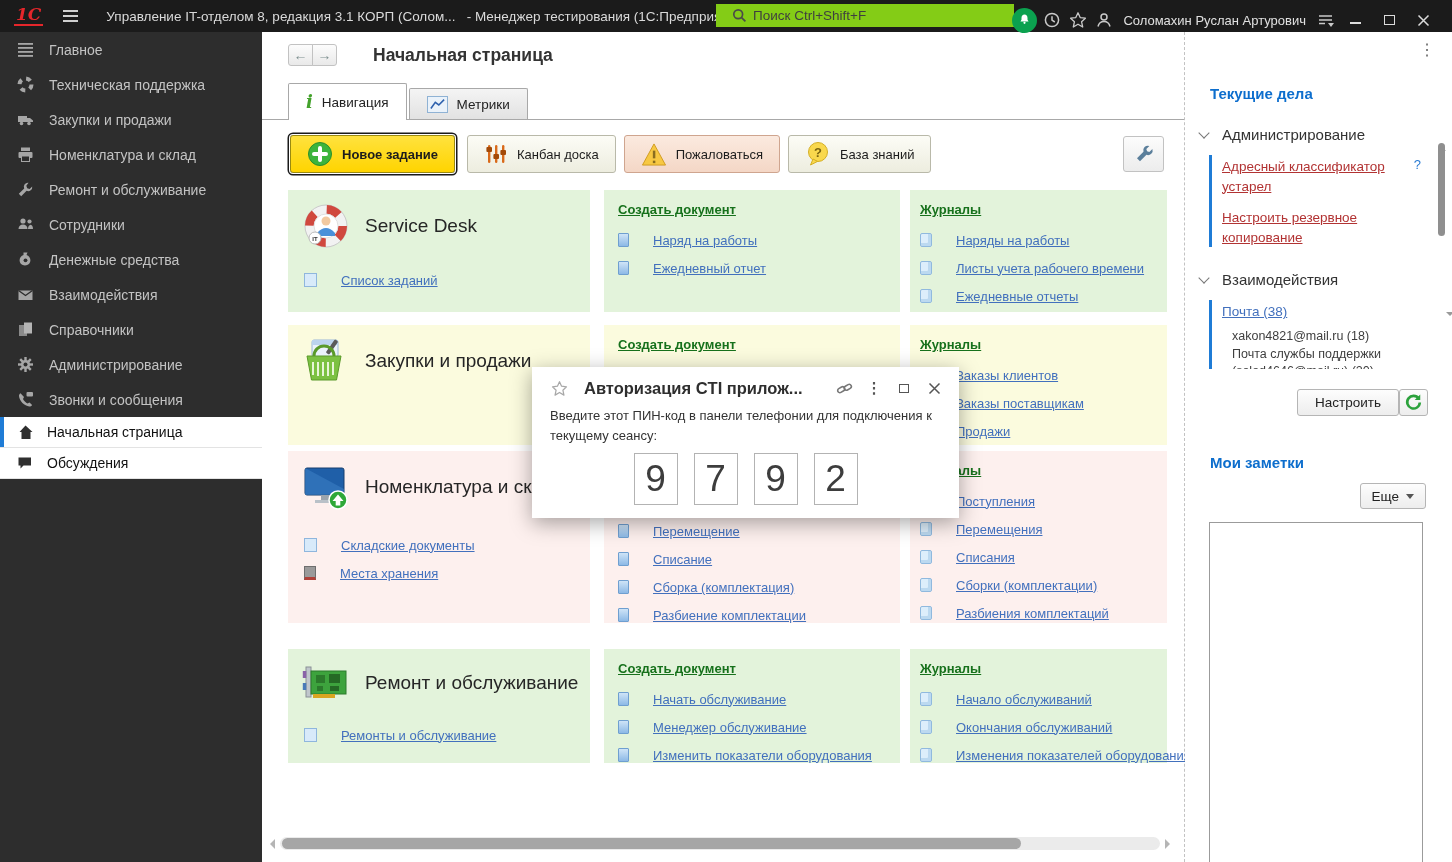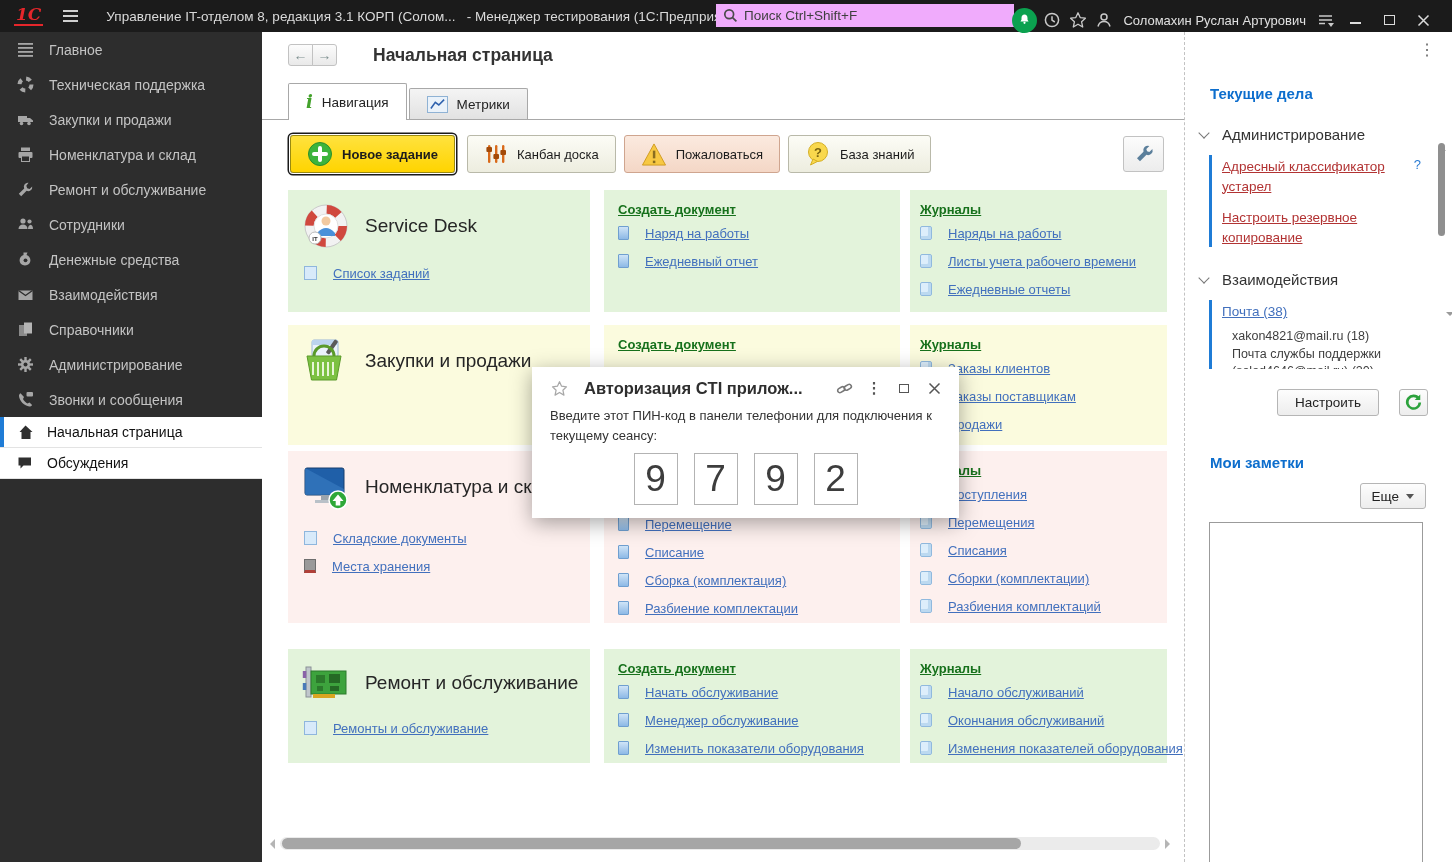--- a/index.html
+++ b/index.html
@@ -8,22 +8,22 @@
   a{cursor:pointer}
 
   
   .titlebar{position:absolute;left:0;top:0;right:0;height:32px;background:#1b1b1b;
             display:flex;align-items:center;z-index:60}
   .logo{font:italic bold 17px "DejaVu Serif",serif;color:#e5262b;margin-left:14px;
         border-bottom:2px solid #e5262b;line-height:1;padding:0 2px 1px 2px}
   .hamburger{margin-left:20px;display:flex;flex-direction:column;gap:3.5px;cursor:pointer}
   .hamburger i{display:block;width:15px;height:1.6px;background:#cfcfcf}
   .win-title{font-size:13.5px;margin-left:28px;color:#dadada;white-space:pre}
-  .search{position:absolute;left:716px;top:4px;width:298px;height:23px;background:#f0abfc;
-          border-radius:0;display:flex;align-items:center;padding:0 7px;gap:6px;cursor:text}
+  .search{position:absolute;left:716px;top:4px;width:298px;height:23px;background:#84cc16;
+          border-radius:0;display:flex;align-items:center;padding:0 16px;gap:6px;cursor:text}
   .search .ph{color:#3f3f3f;font-size:13.5px}
   .tb-right{position:absolute;right:14px;top:0;height:40px;display:flex;align-items:center;gap:4px}
   .ticon{width:22px;height:22px;display:flex;align-items:center;justify-content:center;cursor:pointer}
   .bell{width:25px;height:25px;border-radius:50%;background:#0ba14f;display:flex;
         align-items:center;justify-content:center;cursor:pointer}
   .user-name{font-size:13px;color:#e0e0e0;margin:0 4px}
   .winbtn{width:30px;height:28px;display:flex;align-items:center;justify-content:center;cursor:pointer}
   .min-glyph{width:11px;height:1.5px;background:#dcdcdc;display:block;margin-top:6px}
   .max-glyph{width:11px;height:10px;border:1.4px solid #dcdcdc;display:block}
 
@@ -77,21 +77,21 @@
   .r1{height:122px}.r2{height:120px}.r3{height:172px}.r4{height:114px}
   .sec-left{width:302px;padding:12px 0 0 14px}
   .sec-create{width:296px;margin-left:14px;padding:10px 0 0 14px}
   .sec-journal{width:257px;margin-left:10px;padding:10px 0 0 10px}
   .t-green{background:#e3f3db}
   .t-yellow{background:#fbfbde}
   .t-pink{background:#fdf0ee}
   .h1-row{display:flex;align-items:center;gap:15px}
   .sec-title{font-size:19px;color:#262626;white-space:nowrap}
   .sec-links{margin-top:16px;margin-left:2px}
-  .l-row{display:flex;gap:16px;height:28px}
+  .l-row{display:flex;align-items:center;gap:24px;height:28px}
   .col-h{font-size:13px;font-weight:bold;color:#17711c;text-decoration:underline;display:inline-block}
   .col-links{margin-top:8px}
   a.lnk{font-size:13px;color:#4270bd;text-decoration:underline;white-space:nowrap}
   .spacer38{height:38px}
 
   
   .ic-doc{width:11px;height:14px;flex:none;background:linear-gradient(#cfe4f7,#8db9e6);
           border:1px solid #6f9fd0;border-radius:1px}
   .ic-journal{width:12px;height:14px;flex:none;background:#ddeefb;border:1px solid #90b9de;
           border-radius:2px;box-shadow:inset -3px -3px 0 #bcd9f0}
@@ -118,21 +118,21 @@
         transform:rotate(-45deg);margin-top:-4px;flex:none}
   .grp-label{font-size:15px;color:#333}
   .task-block{margin:12px 0 0 24px;border-left:3px solid #1f7cd6;padding:2px 14px 0 10px;
               position:relative;width:212px}
   a.red-lnk{display:block;font-size:13.5px;color:#b23333;text-decoration:underline;
             line-height:1.45;margin-bottom:12px}
   .help-q{position:absolute;right:0;top:2px;color:#2b7cd3;font-size:13px;cursor:pointer}
   a.mail-lnk{font-size:13.5px;color:#4270bd;text-decoration:underline}
   .mail-sub{margin:8px 0 0 10px;max-height:41px;overflow:hidden;font-size:12.5px;
             color:#3e3e3e;line-height:1.4}
-  .panel-btns{margin:20px 24px 13px 0;display:flex;justify-content:flex-end;gap:20px}
+  .panel-btns{margin:20px 24px 13px 0;display:flex;justify-content:flex-end;gap:0}
   .cfg-btn{height:27px;padding:0 17px;font-size:13.5px;border:1px solid #b5b5b5;border-radius:3px;
            background:linear-gradient(#fdfdfd,#ededed);cursor:pointer;color:#222}
   .refresh-btn{width:29px;height:27px;border:1px solid #b5b5b5;border-radius:3px;
            background:linear-gradient(#fdfdfd,#ededed);display:flex;align-items:center;
            justify-content:center;cursor:pointer}
   .mini-scroll{position:absolute;right:6px;top:98px;height:186px;width:9px}
   .ms-tri{width:0;height:0;border:4px solid transparent;margin-left:0.5px}
   .ms-tri.up{border-bottom-color:#9a9a9a;border-top-width:0;margin-bottom:6px}
   .ms-tri.down{border-top-color:#9a9a9a;border-bottom-width:0;position:absolute;bottom:0}
   .ms-thumb{position:absolute;top:13px;left:1px;width:7px;height:93px;background:#8f8f8f;border-radius:4px;cursor:grab}

